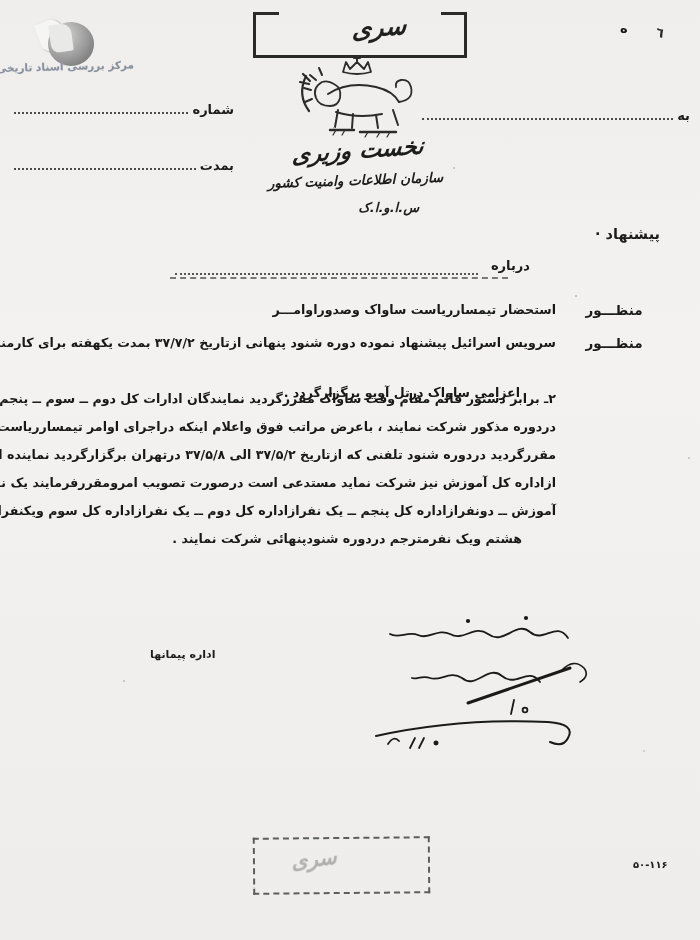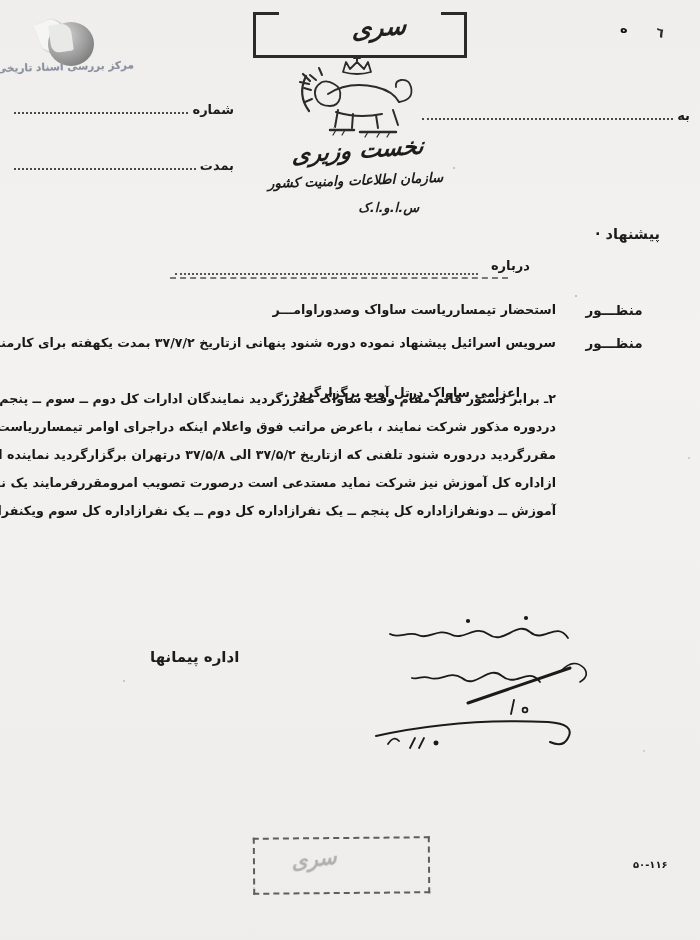--- a/index.html
+++ b/index.html
@@ -54,21 +54,21 @@
   
   .sec-label{position:absolute; right:55px; width:62px; text-align:center; font-size:13.5px; font-weight:bold; white-space:nowrap;}
   .sl0{top:302px;} .sl1{top:335px;}
   .bline{position:absolute; right:144px; width:528px; height:21px; font-size:12.6px; font-weight:bold;
     text-align:right; direction:rtl; white-space:nowrap; color:#181818; letter-spacing:-.1px;}
   .b0{top:302px;} .b1{top:335px;} .b2{top:363px; right:180px; width:492px;margin-top:22px;}
   .b3{top:391px;} .b4{top:419px;} .b5{top:447px;} .b6{top:475px;}
   .b7{top:503px;} .b8{top:531px; right:178px; width:494px;}
   
   .signature{position:absolute; left:318px; top:608px; width:280px; height:150px;}
-  .dept{position:absolute; left:150px; top:648px; font-size:15px; font-weight:bold;}
+  .dept{position:absolute; left:150px; top:648px; font-size:11px; font-weight:bold;}
   
   .stamp-bottom{position:absolute; left:253px; top:837px; width:173px; height:53px;
     border:2px dashed #4e4e4e; transform:rotate(-.5deg); opacity:.9;}
   .stamp-bottom .faint{position:absolute; left:36px; top:8px; font-size:21px; font-weight:bold;
     font-style:italic; color:#a9a9a9; transform:rotate(-6deg); filter:blur(.3px);}
   .pagenum{position:absolute; left:633px; top:859px; direction:ltr; font-size:10px; font-weight:bold; letter-spacing:.5px; white-space:nowrap;}
   
   .speck{position:absolute; left:333px; top:127px; width:2px; height:2px; background:#a8a8a8; border-radius:50%;
     box-shadow:242px 168px 0 #b5b5b5, 355px 330px 0 #c0c0c0, -210px 553px 0 #bbb,
                310px 623px 0 #c6c6c6, -80px 760px 0 #cacaca, 120px 40px 0 #b8b8b8;}
@@ -134,20 +134,21 @@
   <div class="sec-label sl1">منظـــور</div>
 
   <div class="bline b0">استحضار تیمسارریاست ساواک وصدوراوامـــر</div>
   <div class="bline b1">سرویس اسرائیل پیشنهاد نموده دوره شنود پنهانی ازتاریخ ۳۷/۷/۲ بمدت یکهفته برای کارمندان</div>
   <div class="bline b2">اعزامی ساواک درتل آویو برگزارگردد .</div>
   <div class="bline b3">۲ـ برابر دستور قائم مقام وقت ساواک مقررگردید نمایندگان ادارات کل دوم ــ سوم ــ پنجم وهشتم</div>
   <div class="bline b4">دردوره مذکور شرکت نمایند ، باعرض مراتب فوق واعلام اینکه دراجرای اوامر تیمسارریاست ساواک ــ</div>
   <div class="bline b5">مقررگردید دردوره شنود تلفنی که ازتاریخ ۳۷/۵/۲ الی ۳۷/۵/۸ درتهران برگزارگردید نماینده ای</div>
   <div class="bline b6">ازاداره کل آموزش نیز شرکت نماید مستدعی است درصورت تصویب امرومقررفرمایند یک نفرازاداره کل</div>
   <div class="bline b7">آموزش ــ دونفرازاداره کل پنجم ــ یک نفرازاداره کل دوم ــ یک نفرازاداره کل سوم ویکنفرازاداره کل</div>
+  <div class="bline b8">هشتم ویک نفرمترجم دردوره شنودپنهائی شرکت نمایند .</div>
 
   <svg class="signature" viewBox="0 0 280 150" fill="none" stroke="#1a1a1a" stroke-width="1.8" stroke-linecap="round">
     <path d="M250,30 C238,12 226,36 212,24 C198,12 186,38 170,26 C156,16 146,34 132,26 C120,20 110,32 100,27 C90,23 80,31 72,26"></path>
     <circle cx="208" cy="10" r="1.2" fill="#1a1a1a"></circle>
     <circle cx="150" cy="13" r="1.2" fill="#1a1a1a"></circle>
     <path d="M222,74 C210,58 198,80 184,68 C170,56 158,82 144,70 C132,62 122,74 112,70 C104,67 98,72 94,70"></path>
     <path d="M244,62 q12,-12 22,-2 q6,8 -4,14" stroke-width="1.6"></path>
     <path d="M150,95 L252,60" stroke-width="3"></path>
     <path d="M196,92 l-3,14"></path>
     <circle cx="207" cy="102" r="2.4"></circle>

